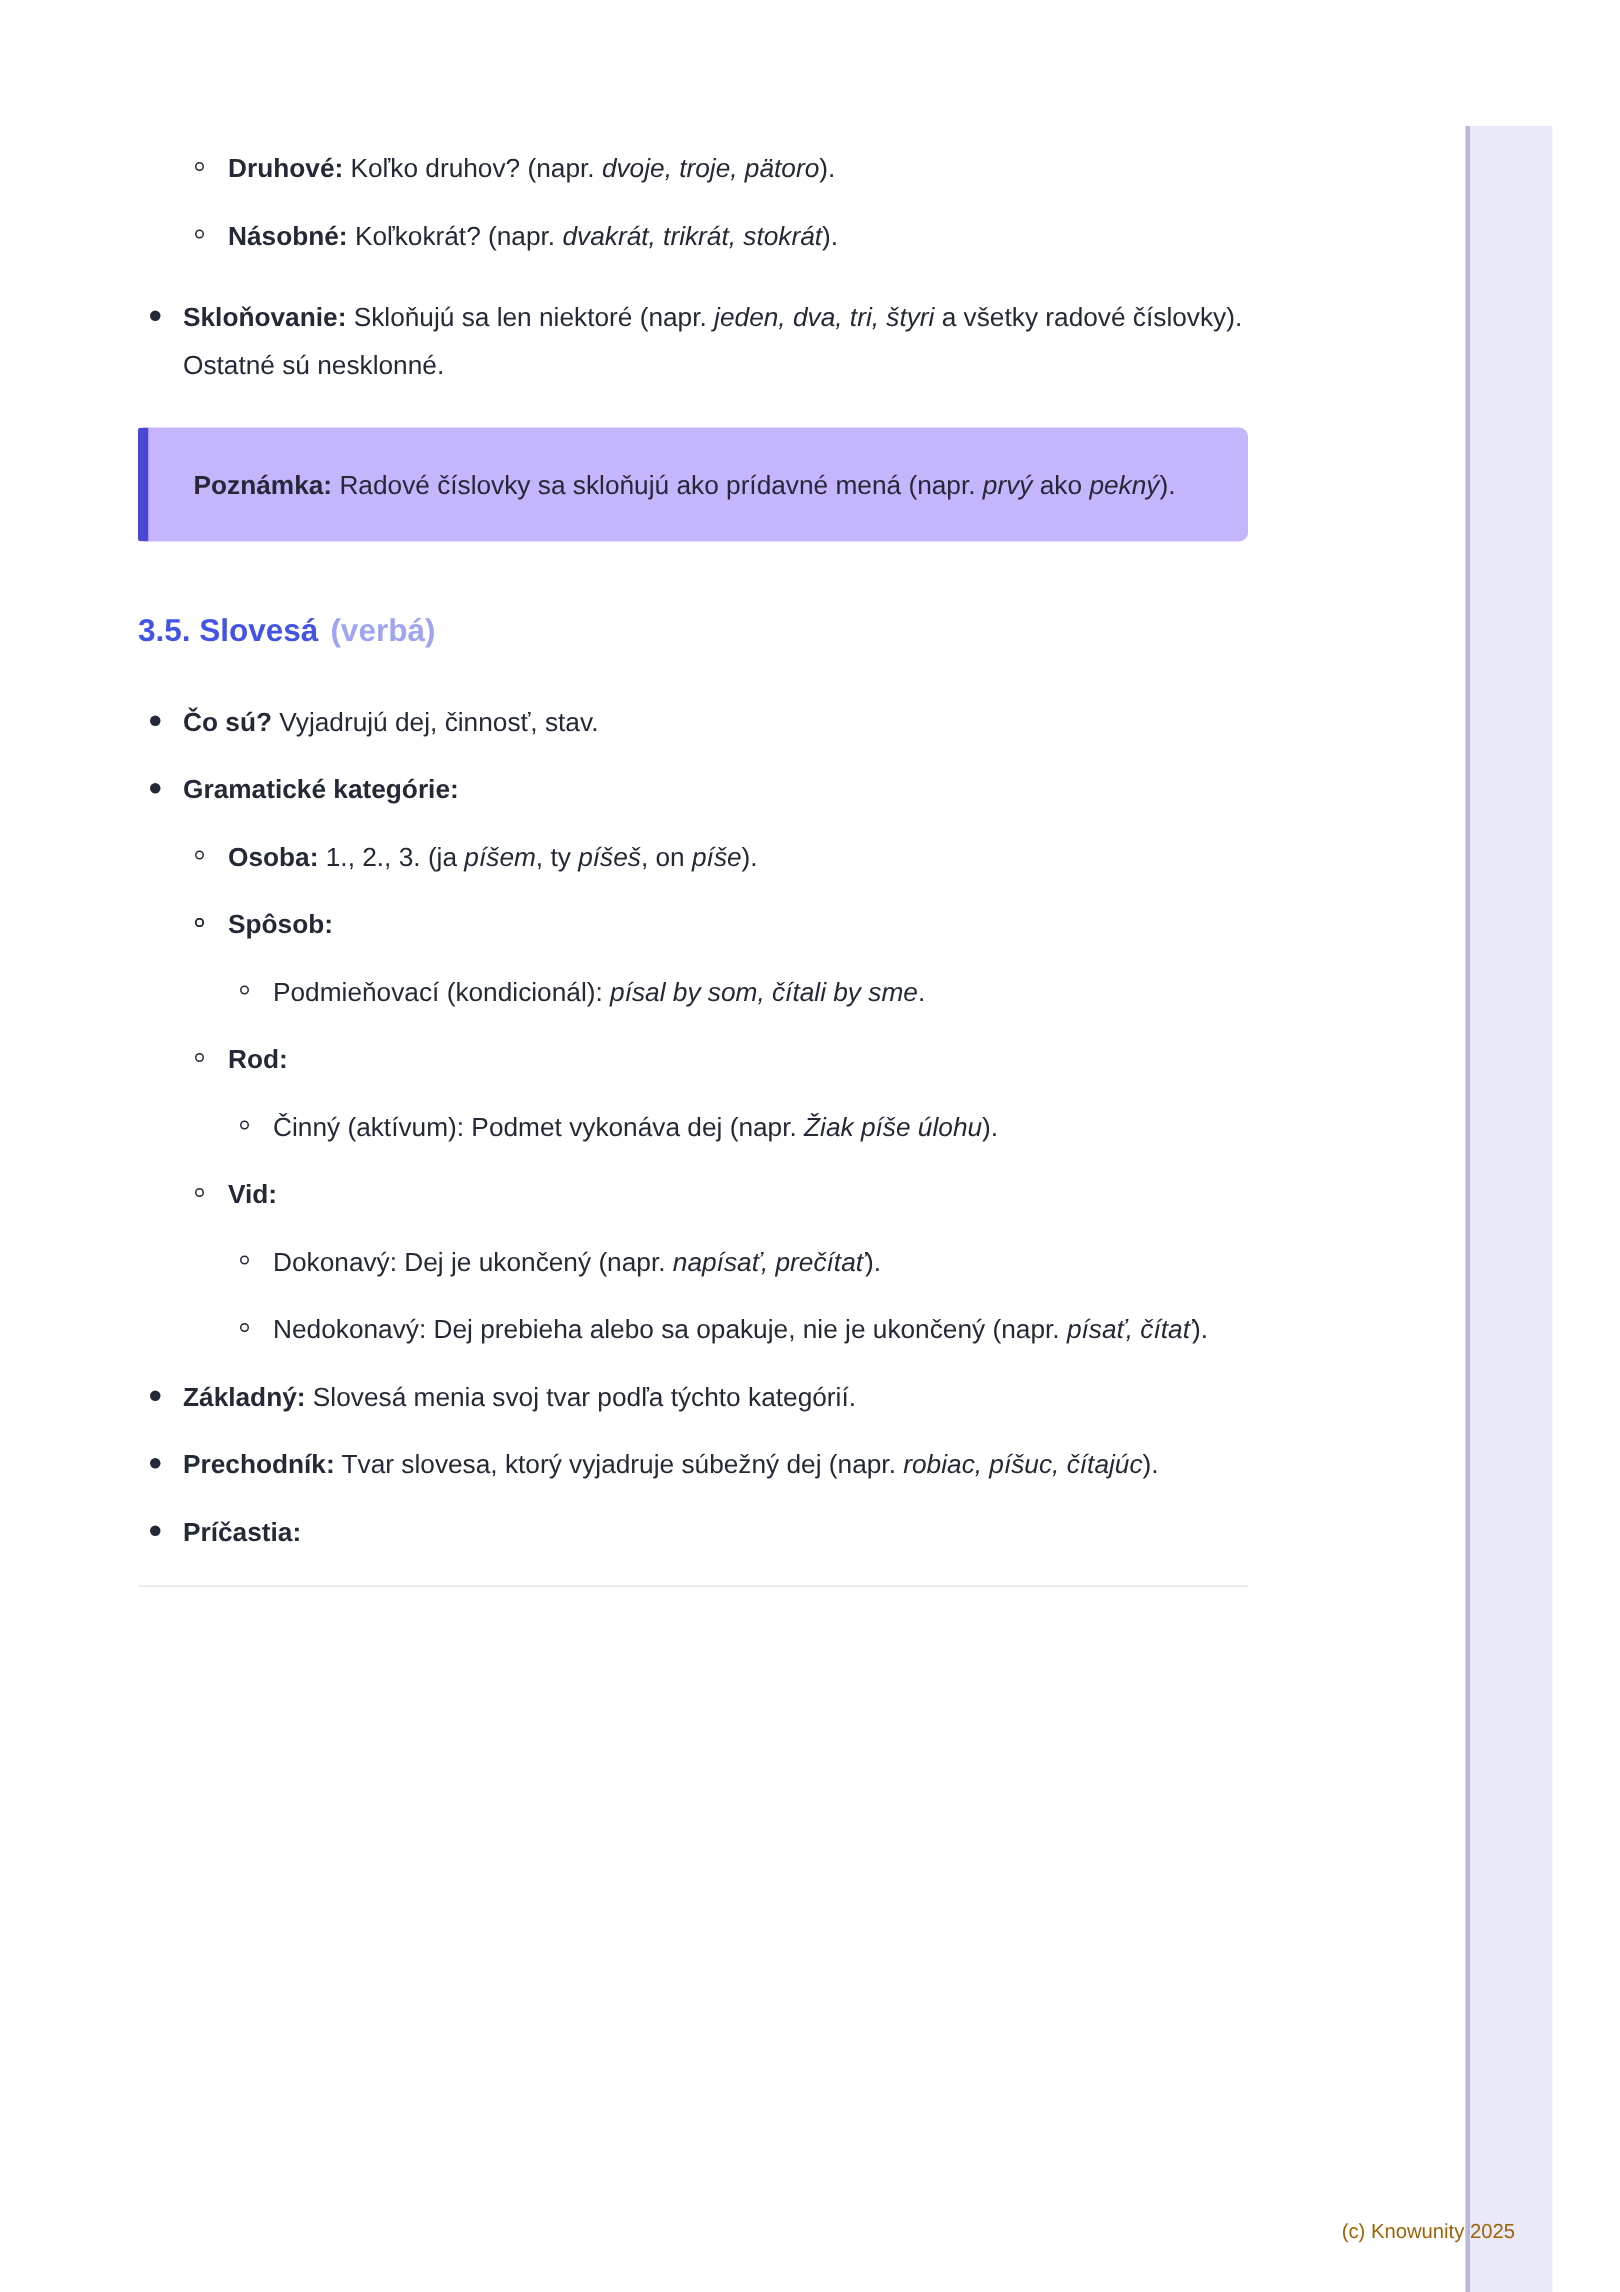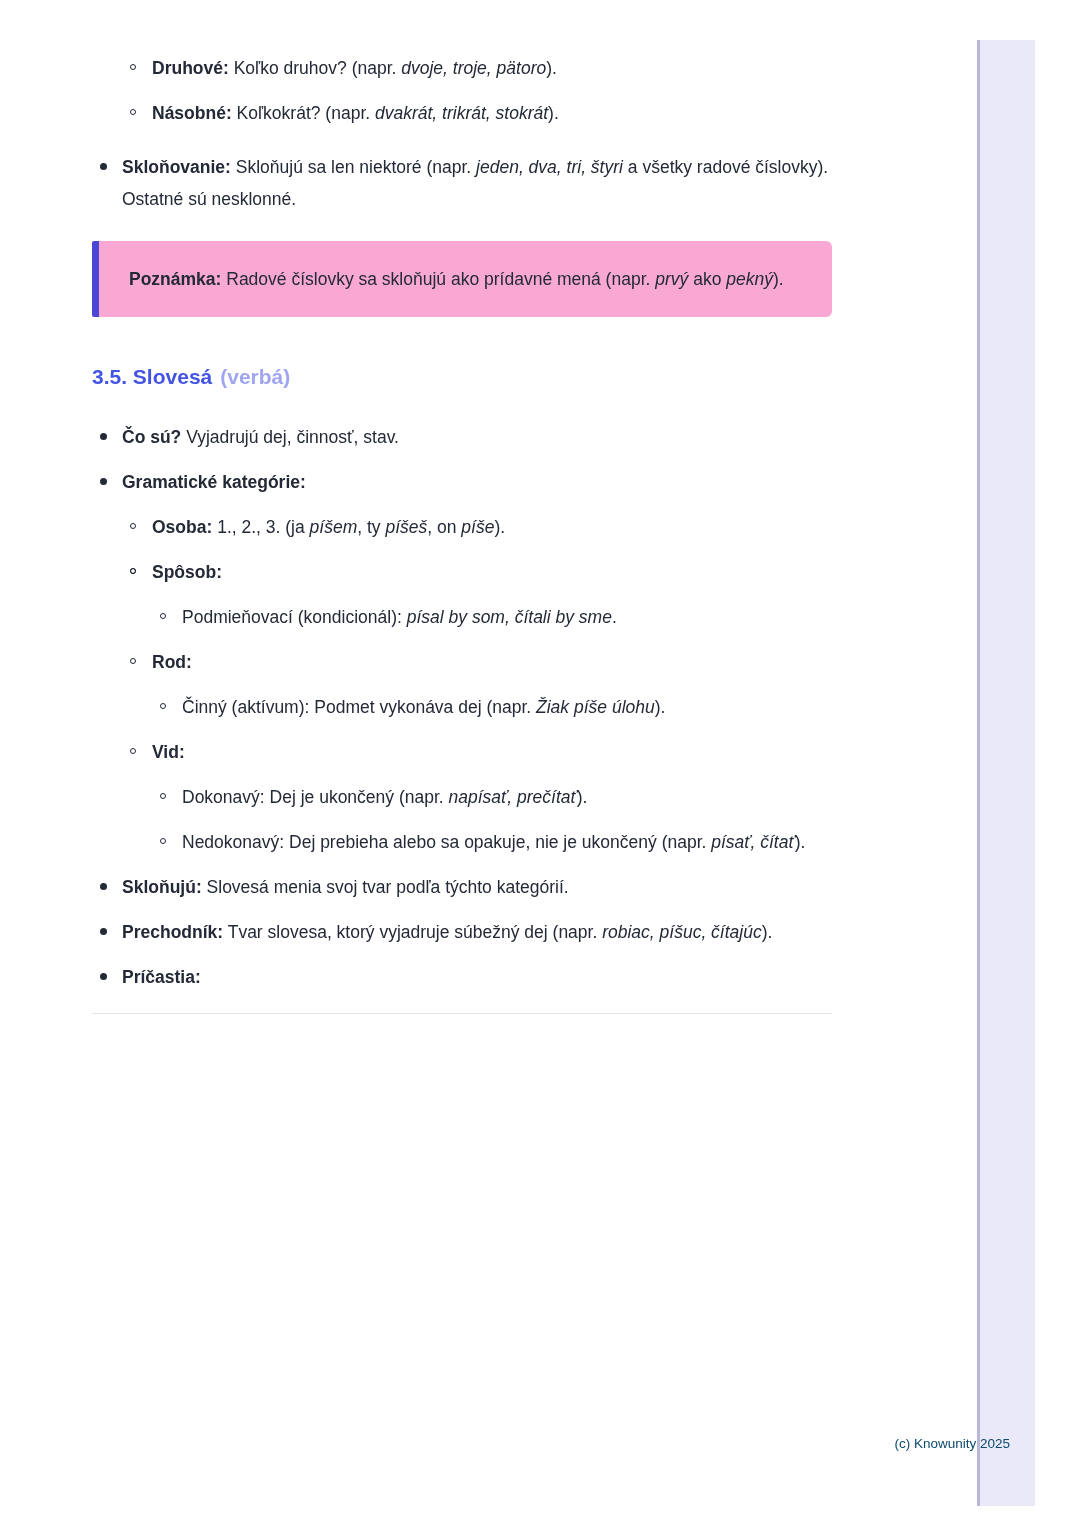--- a/index.html
+++ b/index.html
@@ -1,19 +1,19 @@
 <!DOCTYPE html>
 <html><head>
 <meta charset="utf-8">
 <style>
   * { margin:0; padding:0; box-sizing:border-box; }
   html,body { width:1080px; height:1528px; background:#ffffff; overflow:hidden; }
   body { font-family:"Liberation Sans", sans-serif; color:#232936; }
 
-  .page { position:relative; width:1080px; height:1332px; background:#ffffff; }
+  .page { position:relative; width:1080px; height:1332px; background:#ffffff;margin-top:44px; }
 
   
   .side-strip {
     position:absolute; left:977px; top:40px; width:58px; height:1466px;
     background:#e9e9f8; border-left:3px solid #b7b7da;
   }
 
   .content { position:absolute; left:92px; top:52px; width:740px; }
 
   
@@ -25,34 +25,34 @@
   ul.nested { margin-top:13px; margin-bottom:0; }
   ul.indent-1 { margin-left:30px; margin-bottom:22px; }
   ul.top-level { margin-bottom:0; }
 
   .b { font-weight:700; }
   .i { font-style:italic; }
 
   
   .callout {
     margin-top:26px; margin-bottom:0;
-    background:#f9a8d4; border-left:7px solid #4c46d6; border-radius:2px 6px 6px 2px;
+    background:#c4b5fd; border-left:7px solid #4c46d6; border-radius:2px 6px 6px 2px;
     padding:22px 30px 22px 30px; width:740px;
   }
   .callout p { font-size:17.5px; line-height:32px; }
 
   
   h2.section-heading { margin-top:42px; margin-bottom:26px; font-size:21px; line-height:36px; font-weight:700; }
   .h-main   { color:#4353e3; }
   .h-suffix { color:#9fa5f1; margin-left:8px; }
 
   .divider { border:none; border-top:1px solid #e4e6ea; margin-top:20px; width:740px; }
 
   .footer-credit {
-    position:absolute; right:70px; top:1436px; font-size:13.5px; color:#0c4a6e; z-index:3;
+    position:absolute; right:70px; top:1436px; font-size:13.5px; color:#a16207; z-index:3;
   }
 </style>
 </head>
 <body>
 
 <div class="page">
 
   <div class="side-strip"></div>
 
   <div class="content">
@@ -133,21 +133,21 @@
                 <span class="marker ring"></span>
                 <span class="txt"><span>Nedokonavý: Dej prebieha alebo sa opakuje, nie je ukončený (napr. </span><span class="i">písať, čítať</span><span>).</span></span>
               </li>
             </ul>
           </li>
         </ul>
       </li>
 
       <li>
         <span class="marker dot"></span>
-        <span class="txt"><span class="b">Skloňujú:</span><span> Slovesá menia svoj tvar podľa týchto kategórií.</span></span>
+        <span class="txt"><span class="b">Základný:</span><span> Slovesá menia svoj tvar podľa týchto kategórií.</span></span>
       </li>
 
 
       <li>
         <span class="marker dot"></span>
         <span class="txt"><span class="b">Prechodník:</span><span> Tvar slovesa, ktorý vyjadruje súbežný dej (napr. </span><span class="i">robiac, píšuc, čítajúc</span><span>).</span></span>
       </li>
 
       <li>
         <span class="marker dot"></span>

